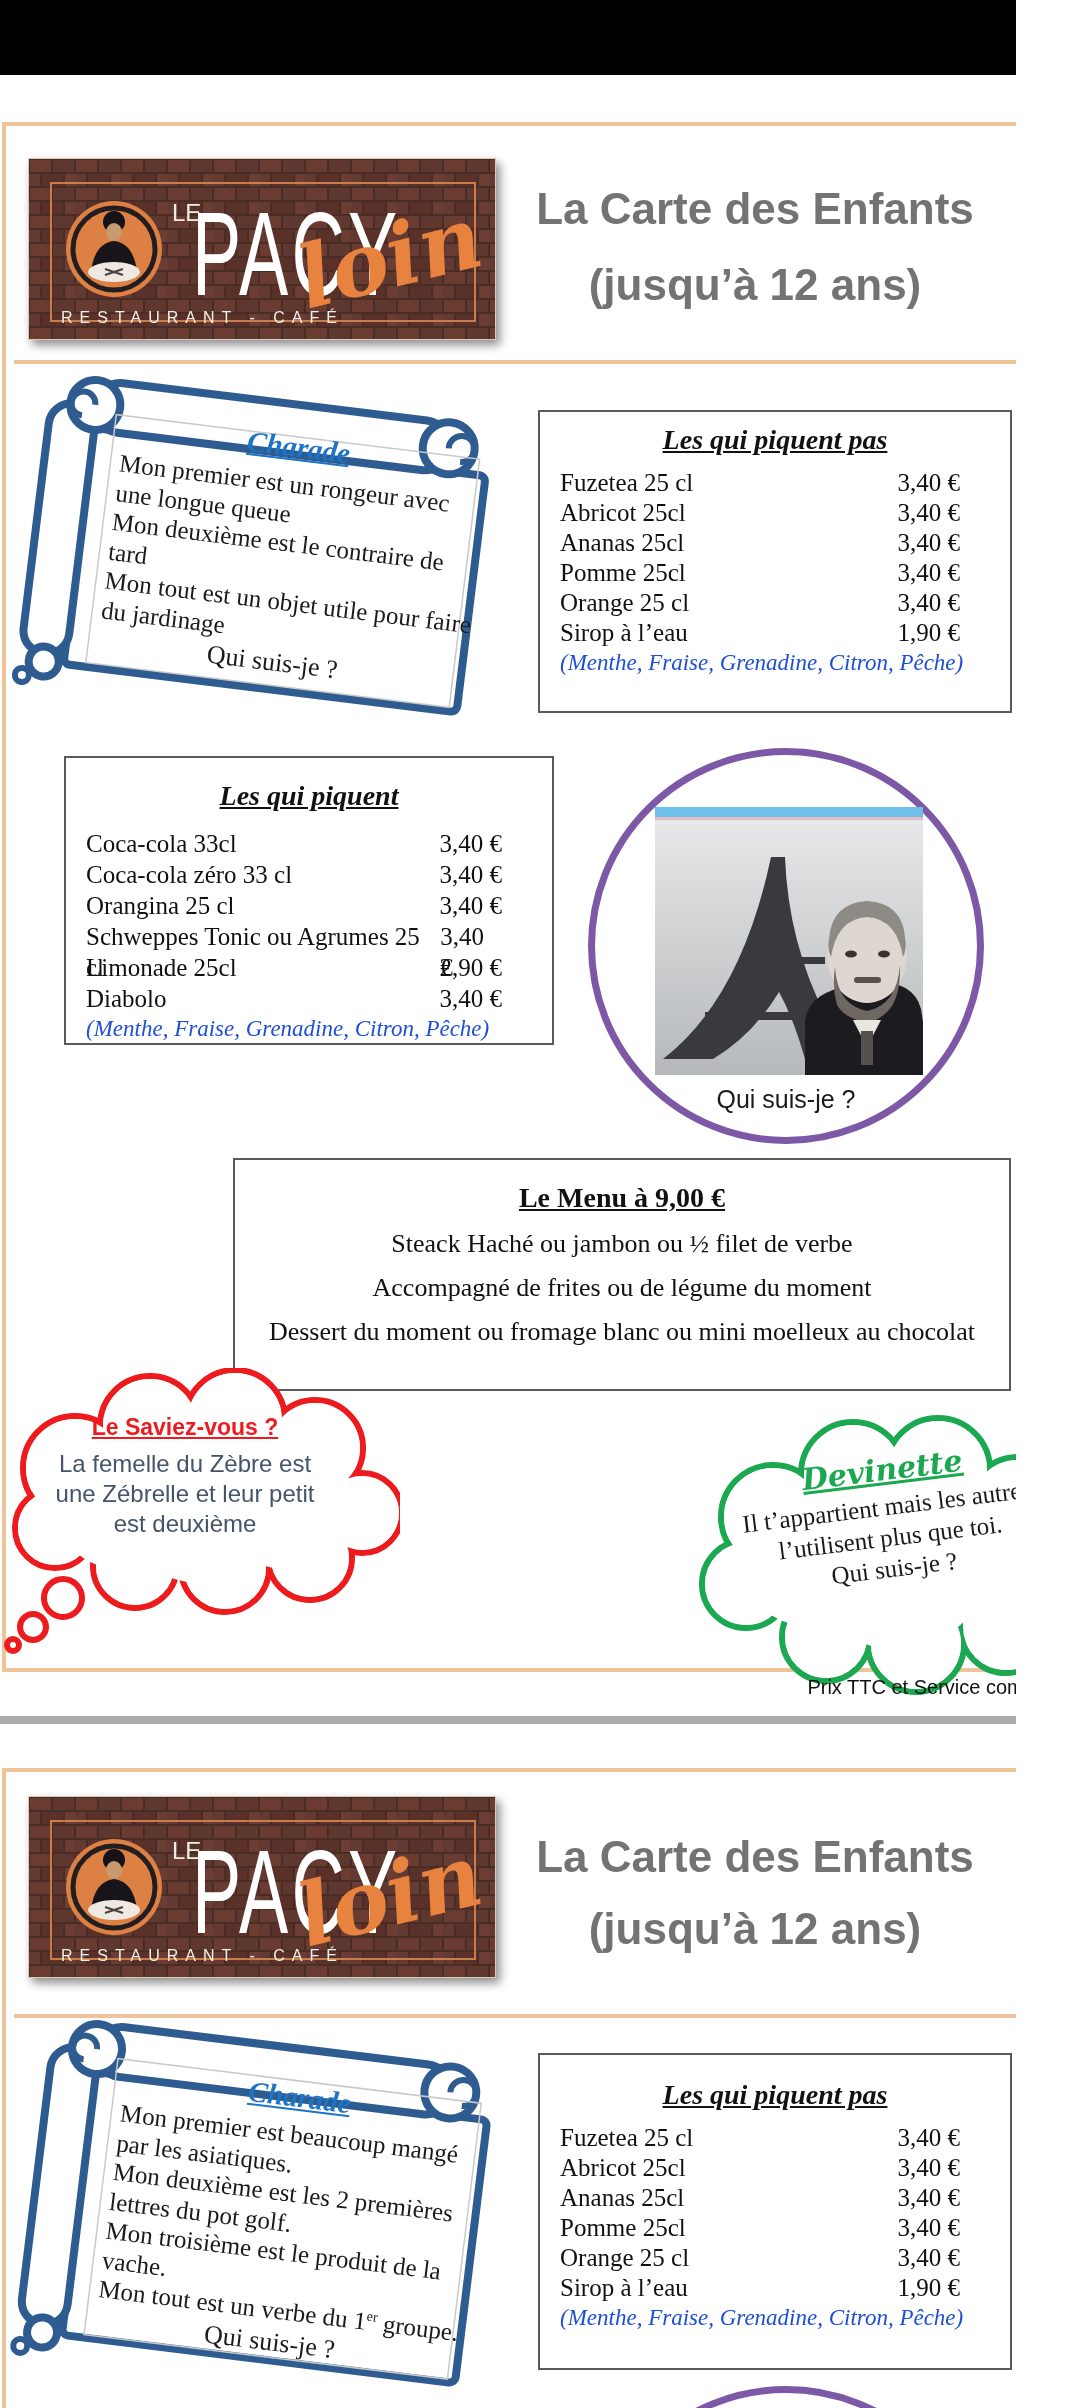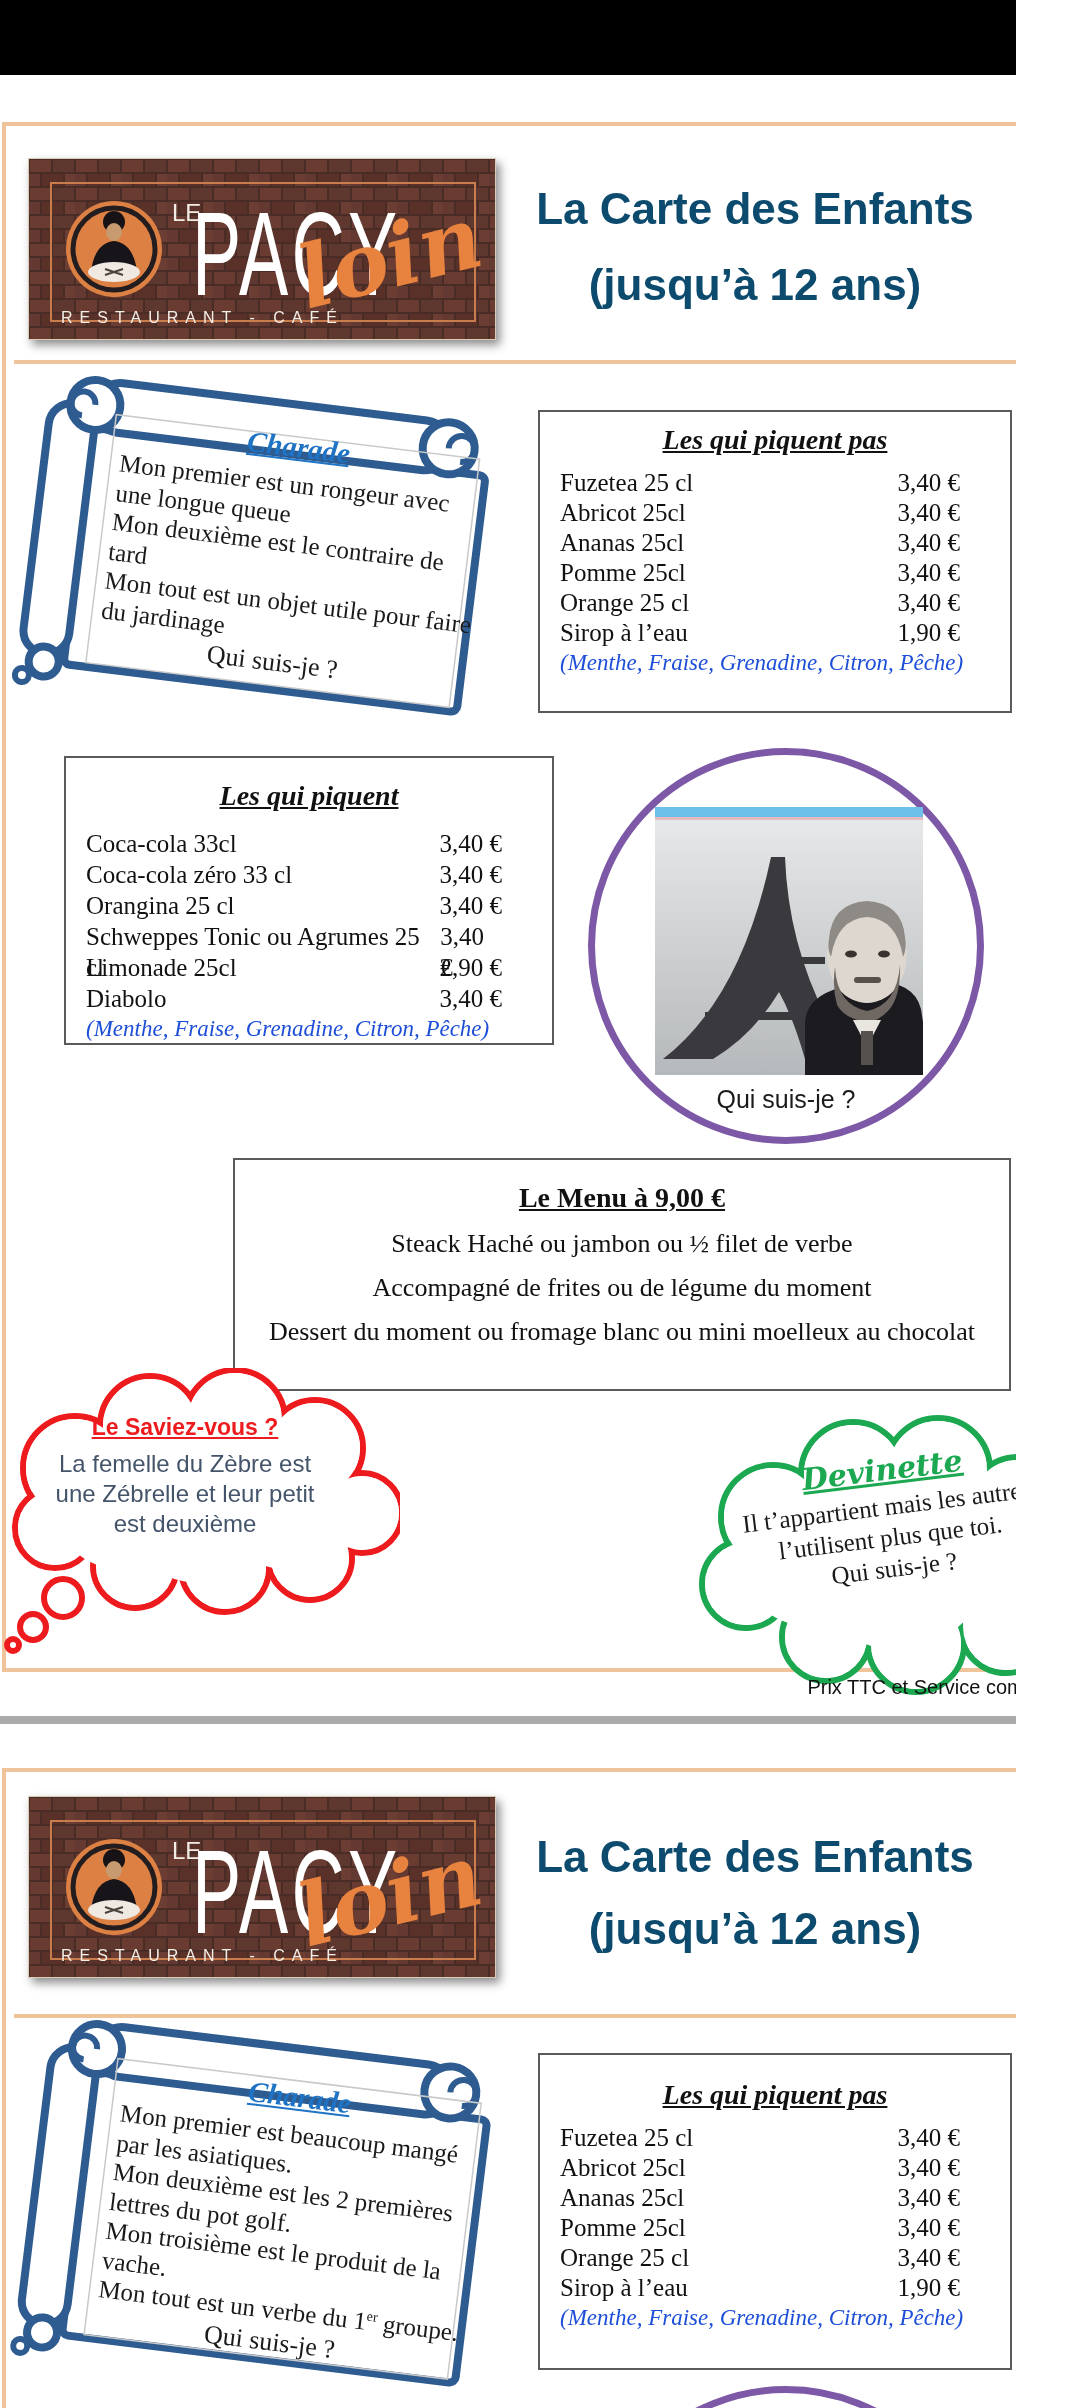--- a/index.html
+++ b/index.html
@@ -4,21 +4,21 @@
 <style>
   html,body{margin:0;padding:0;background:#fff;}
   .screen{position:relative;width:1016px;height:2408px;background:#fff;overflow:hidden;
           font-family:"Liberation Serif",serif;}
   .abs{position:absolute;}
   .topbar{left:0;top:0;width:1080px;height:75px;background:#000;}
   .page{background:#fff;border:4px solid #f0c49b;box-sizing:border-box;}
   .hrule{height:4px;background:#f0c49b;}
   .gray-divider{left:0;top:1716px;width:1080px;height:8px;background:#ababab;}
   .doc-title{font-family:"Liberation Sans",sans-serif;font-weight:bold;font-size:44px;
-             color:#0c4a6e;text-align:center;width:500px;left:505px;white-space:nowrap;}
+             color:#737373;text-align:center;width:500px;left:505px;white-space:nowrap;}
   
   .logo{width:466px;height:180px;box-shadow:4px 5px 9px rgba(0,0,0,.45);border:1px solid #d9ccb6;}
   
   .mbox{background:#fff;border:2px solid #5a5a5a;box-sizing:border-box;}
   .mbox-title{text-align:center;font-weight:bold;font-style:italic;text-decoration:underline;
               font-size:28px;color:#111;}
   .mrows{padding:0 50px 0 20px;}
   .mrow{display:flex;justify-content:space-between;font-size:25px;color:#111;}
   .still .mrow{height:30px;line-height:30px;}
   .fizzy .mrow{height:31px;line-height:31px;}

